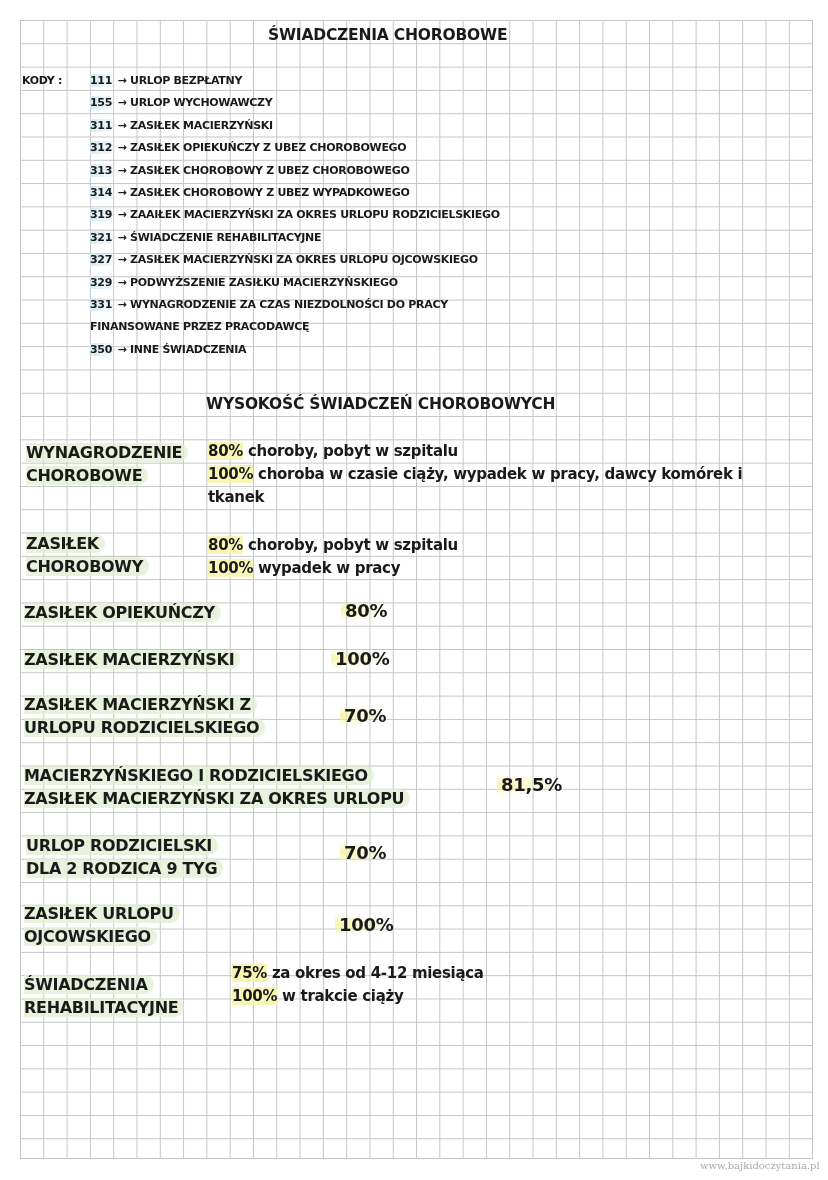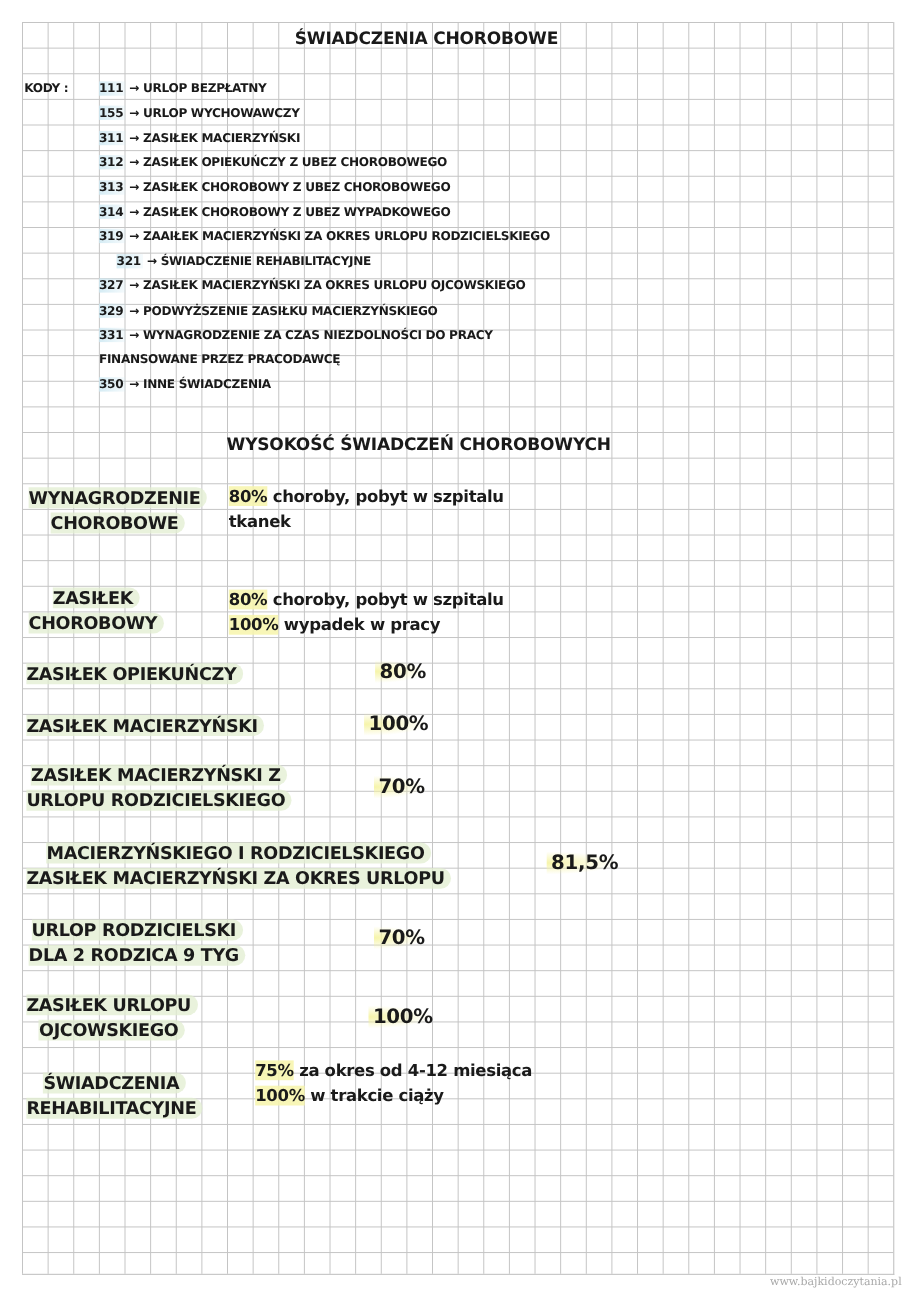--- a/index.html
+++ b/index.html
@@ -12,21 +12,21 @@
     background-image:
       linear-gradient(to right, #c4c4c4 1px, transparent 1px),
       linear-gradient(to bottom, #c4c4c4 1px, transparent 1px);
     background-size:23.3px 23.3px;
     border-right:1px solid #c4c4c4; border-bottom:1px solid #c4c4c4;
   }
   .abs { position:absolute; white-space:nowrap; }
   .title { font-size:15.5px; font-weight:bold; letter-spacing:-0.2px; }
   .code-line { font-size:11px; font-weight:bold; letter-spacing:-0.3px; line-height:22.4px; }
   .code { background:linear-gradient(to right, rgba(205,232,242,0.85), rgba(205,232,242,0.2)); padding-right:2px; }
-  .lbl { font-size:16px; font-weight:bold; letter-spacing:-0.3px; line-height:23px;text-align:center; }
+  .lbl { font-size:16px; font-weight:bold; letter-spacing:-0.3px; line-height:23px; }
   .lbl span.hl { background:rgba(226,238,208,0.75); border-radius:0 10px 10px 0; padding-right:6px; }
   .desc { font-size:15px; font-weight:bold; letter-spacing:-0.3px; line-height:23px; }
   .pct { background:rgba(247,245,170,0.85); }
   .big-pct { font-size:18px; font-weight:bold; letter-spacing:-0.3px; }
   .big-pct span { background:radial-gradient(ellipse at left center, rgba(245,243,160,0.9), rgba(245,243,160,0) 70%); padding-left:4px; }
   .footer { font-family:"DejaVu Serif", serif; font-size:10px; color:#a8a8a8; }
 </style>
 </head>
 <body>
 
@@ -37,36 +37,37 @@
 <div class="abs code-line" style="left:22px;top:70px;">KODY :</div>
 
 <div>
   <div class="abs code-line" style="left:90px;top:70px;"><span class="code">111</span> <span>→</span> <span>URLOP BEZPŁATNY</span></div>
   <div class="abs code-line" style="left:90px;top:92.4px;"><span class="code">155</span> <span>→</span> <span>URLOP WYCHOWAWCZY</span></div>
   <div class="abs code-line" style="left:90px;top:114.8px;"><span class="code">311</span> <span>→</span> <span>ZASIŁEK MACIERZYŃSKI</span></div>
   <div class="abs code-line" style="left:90px;top:137.2px;"><span class="code">312</span> <span>→</span> <span>ZASIŁEK OPIEKUŃCZY Z UBEZ CHOROBOWEGO</span></div>
   <div class="abs code-line" style="left:90px;top:159.6px;"><span class="code">313</span> <span>→</span> <span>ZASIŁEK CHOROBOWY Z UBEZ CHOROBOWEGO</span></div>
   <div class="abs code-line" style="left:90px;top:182px;"><span class="code">314</span> <span>→</span> <span>ZASIŁEK CHOROBOWY Z UBEZ WYPADKOWEGO</span></div>
   <div class="abs code-line" style="left:90px;top:204.4px;"><span class="code">319</span> <span>→</span> <span>ZAAIŁEK MACIERZYŃSKI ZA OKRES URLOPU RODZICIELSKIEGO</span></div>
-  <div class="abs code-line" style="left:90px;top:226.8px;padding-left:16px;"><span class="code">321</span> <span>→</span> <span>ŚWIADCZENIE REHABILITACYJNE</span></div>
+  <div class="abs code-line" style="left:90px;top:226.8px;"><span class="code">321</span> <span>→</span> <span>ŚWIADCZENIE REHABILITACYJNE</span></div>
   <div class="abs code-line" style="left:90px;top:249.2px;"><span class="code">327</span> <span>→</span> <span>ZASIŁEK MACIERZYŃSKI ZA OKRES URLOPU OJCOWSKIEGO</span></div>
   <div class="abs code-line" style="left:90px;top:271.6px;"><span class="code">329</span> <span>→</span> <span>PODWYŻSZENIE ZASIŁKU MACIERZYŃSKIEGO</span></div>
   <div class="abs code-line" style="left:90px;top:294px;"><span class="code">331</span> <span>→</span> <span>WYNAGRODZENIE ZA CZAS NIEZDOLNOŚCI DO PRACY</span></div>
   <div class="abs code-line" style="left:90px;top:316.4px;">FINANSOWANE PRZEZ PRACODAWCĘ</div>
   <div class="abs code-line" style="left:90px;top:338.8px;"><span class="code">350</span> <span>→</span> <span>INNE ŚWIADCZENIA</span></div>
 </div>
 
 <div class="abs title" style="left:206px;top:395px;">WYSOKOŚĆ ŚWIADCZEŃ CHOROBOWYCH</div>
 
 <div class="abs lbl" style="left:26px;top:441px;">
   <div><span class="hl">WYNAGRODZENIE</span></div>
   <div><span class="hl">CHOROBOWE</span></div>
 </div>
 <div class="abs desc" style="left:208px;top:440px;">
   <div><span class="pct">80%</span><span> choroby, pobyt w szpitalu</span></div>
+  <div><span class="pct">100%</span><span> choroba w czasie ciąży, wypadek w pracy, dawcy komórek i</span></div>
   <div>tkanek</div>
 </div>
 
 <div class="abs lbl" style="left:26px;top:532px;">
   <div><span class="hl">ZASIŁEK</span></div>
   <div><span class="hl">CHOROBOWY</span></div>
 </div>
 <div class="abs desc" style="left:208px;top:534px;">
   <div><span class="pct">80%</span><span> choroby, pobyt w szpitalu</span></div>
   <div><span class="pct">100%</span><span> wypadek w pracy</span></div>

